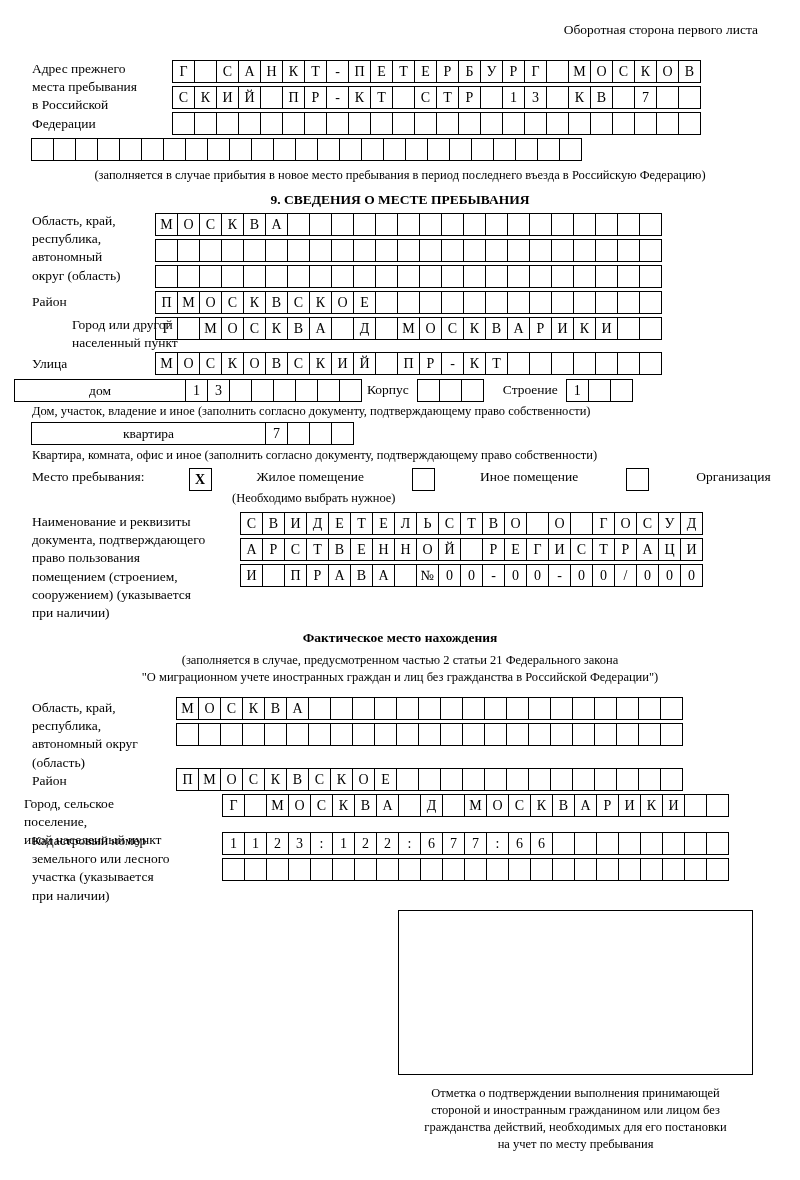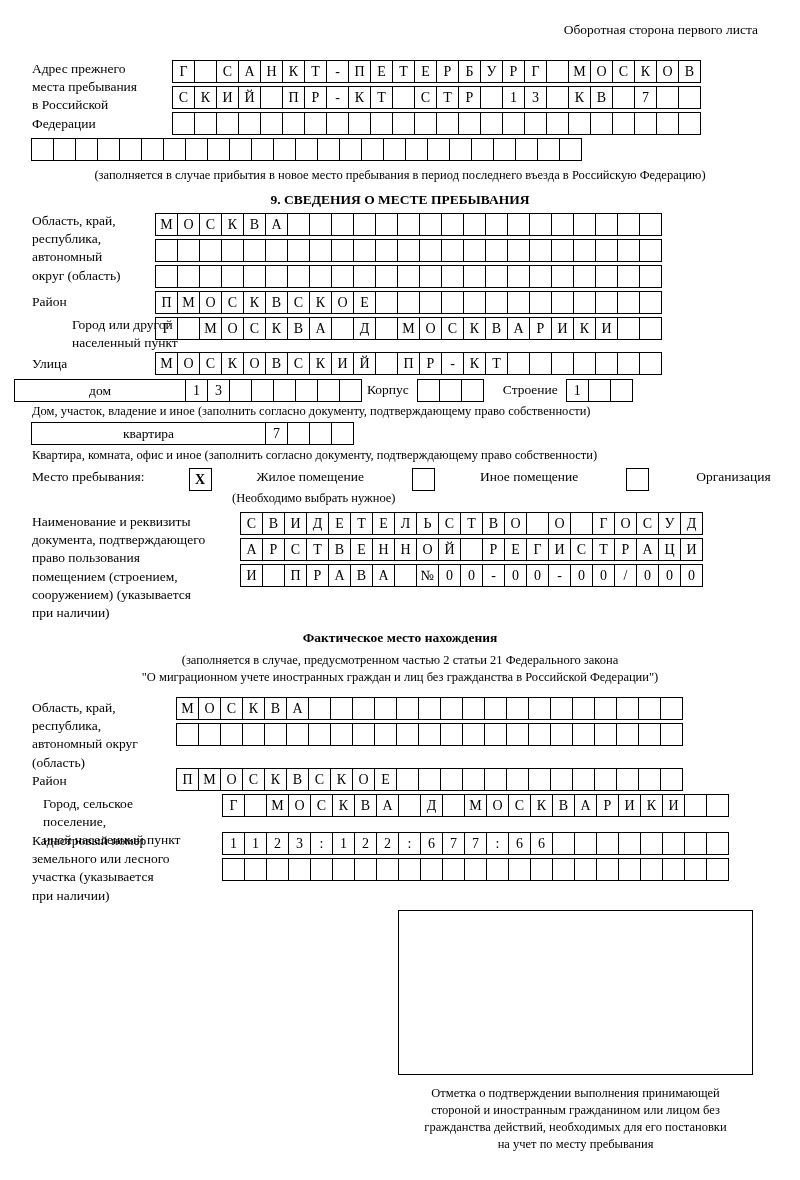--- a/index.html
+++ b/index.html
@@ -547,21 +547,21 @@
         <div class="cell"></div>
         <div class="cell"></div>
         <div class="cell"></div>
         <div class="cell"></div>
         <div class="cell"></div>
         <div class="cell"></div>
         <div class="cell"></div>
       </div>
     </div>
 
-  <div style="position:absolute;left:43px;top:795px;width:150px;">
+  <div style="position:absolute;left:24px;top:795px;width:150px;">
     <div class="lbl">Город, сельское поселение,</div>
     <div class="lbl">иной населенный пункт</div>
   </div>
   <div style="position:absolute;left:222px;top:794px;">
       <div class="cells" id="ac">
         <div class="cell">Г</div>
         <div class="cell"></div>
         <div class="cell">М</div>
         <div class="cell">О</div>
         <div class="cell">С</div>

